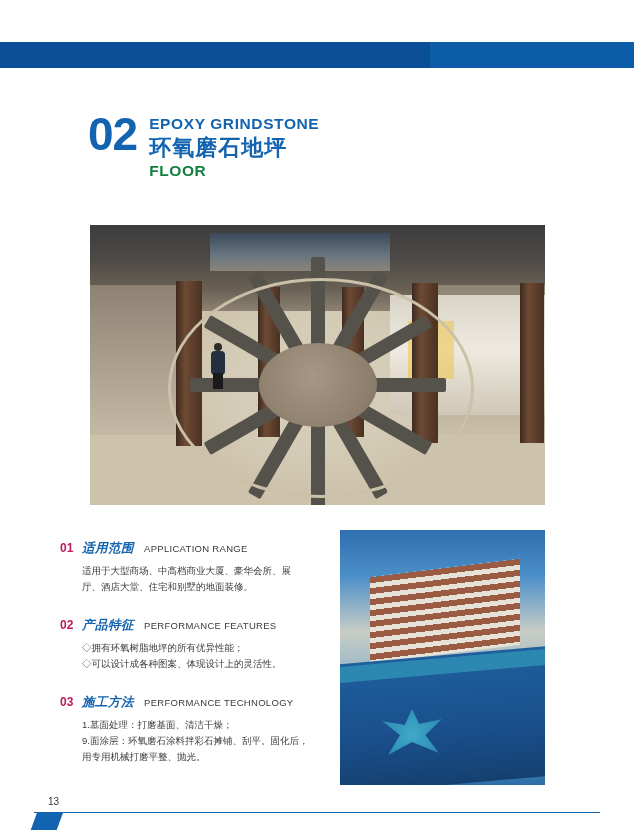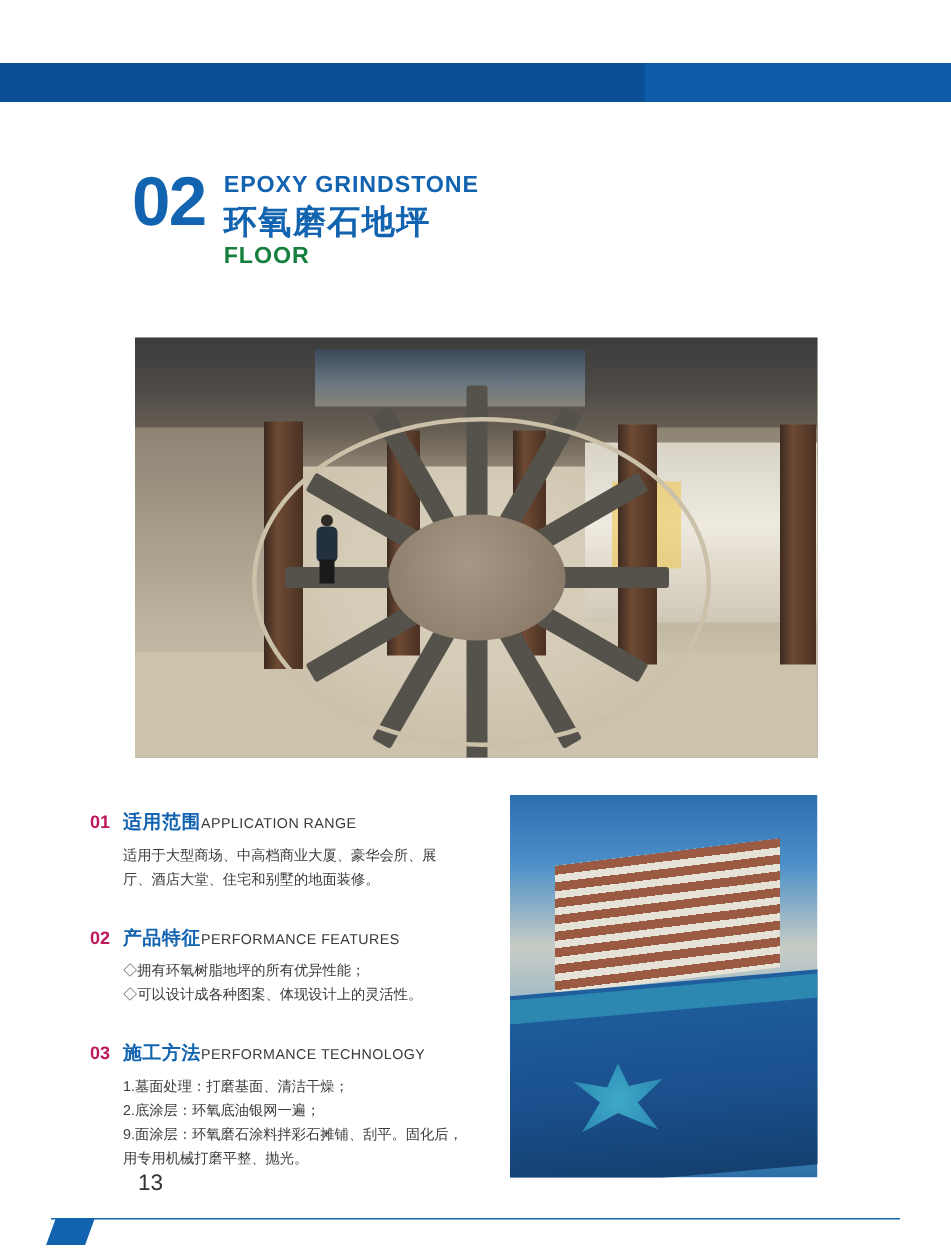--- a/index.html
+++ b/index.html
@@ -244,21 +244,23 @@
     font-size: 12px;
     font-weight: bold;
     color: #be185d;
     width: 22px;
     flex: none;
   }
   .sec-cn {
     font-size: 12.5px;
     font-weight: bold;
     color: #1263b0;
+    margin-right: 10px;
     letter-spacing: .5px;
+    font-style: italic;
   }
   .sec-en {
     font-size: 9.5px;
     color: #3a3a3a;
     letter-spacing: .3px;
   }
   .sec-body {
     margin-top: 6px;
     margin-left: 22px;
     font-size: 9.5px;
@@ -281,24 +283,23 @@
     left: 34px;
     top: 812px;
     width: 26px;
     height: 18px;
     background: #1263b0;
     transform: skewX(-20deg);
   }
   .page-num {
     position: absolute;
     left: 48px;
-    top: 780px;
-    font-size: 15px;
+    top: 796px;
+    font-size: 10px;
     color: #333333;
-    margin-left: 44px;
   }
 </style>
 </head>
 <body>
 
 <div class="top-band">
   <div class="band-dark"></div>
 </div>
 
 <div class="heading">
@@ -383,21 +384,20 @@
   </div>
 
   <div class="sec">
     <div class="sec-head">
       <div class="sec-num">03</div>
       <div class="sec-cn">施工方法</div>
       <div class="sec-en">PERFORMANCE TECHNOLOGY</div>
     </div>
     <div class="sec-body">
       <div>1.墓面处理：打磨基面、清洁干燥；</div>
-      <div>2.底涂层：环氧底油银网一遍；</div>
       <div>9.面涂层：环氧磨石涂料拌彩石摊铺、刮平。固化后，</div>
       <div>用专用机械打磨平整、抛光。</div>
     </div>
   </div>
 
 </div>
 
 <div class="footer-rule"></div>
 <div class="footer-tab"></div>
 <div class="page-num">13</div>

